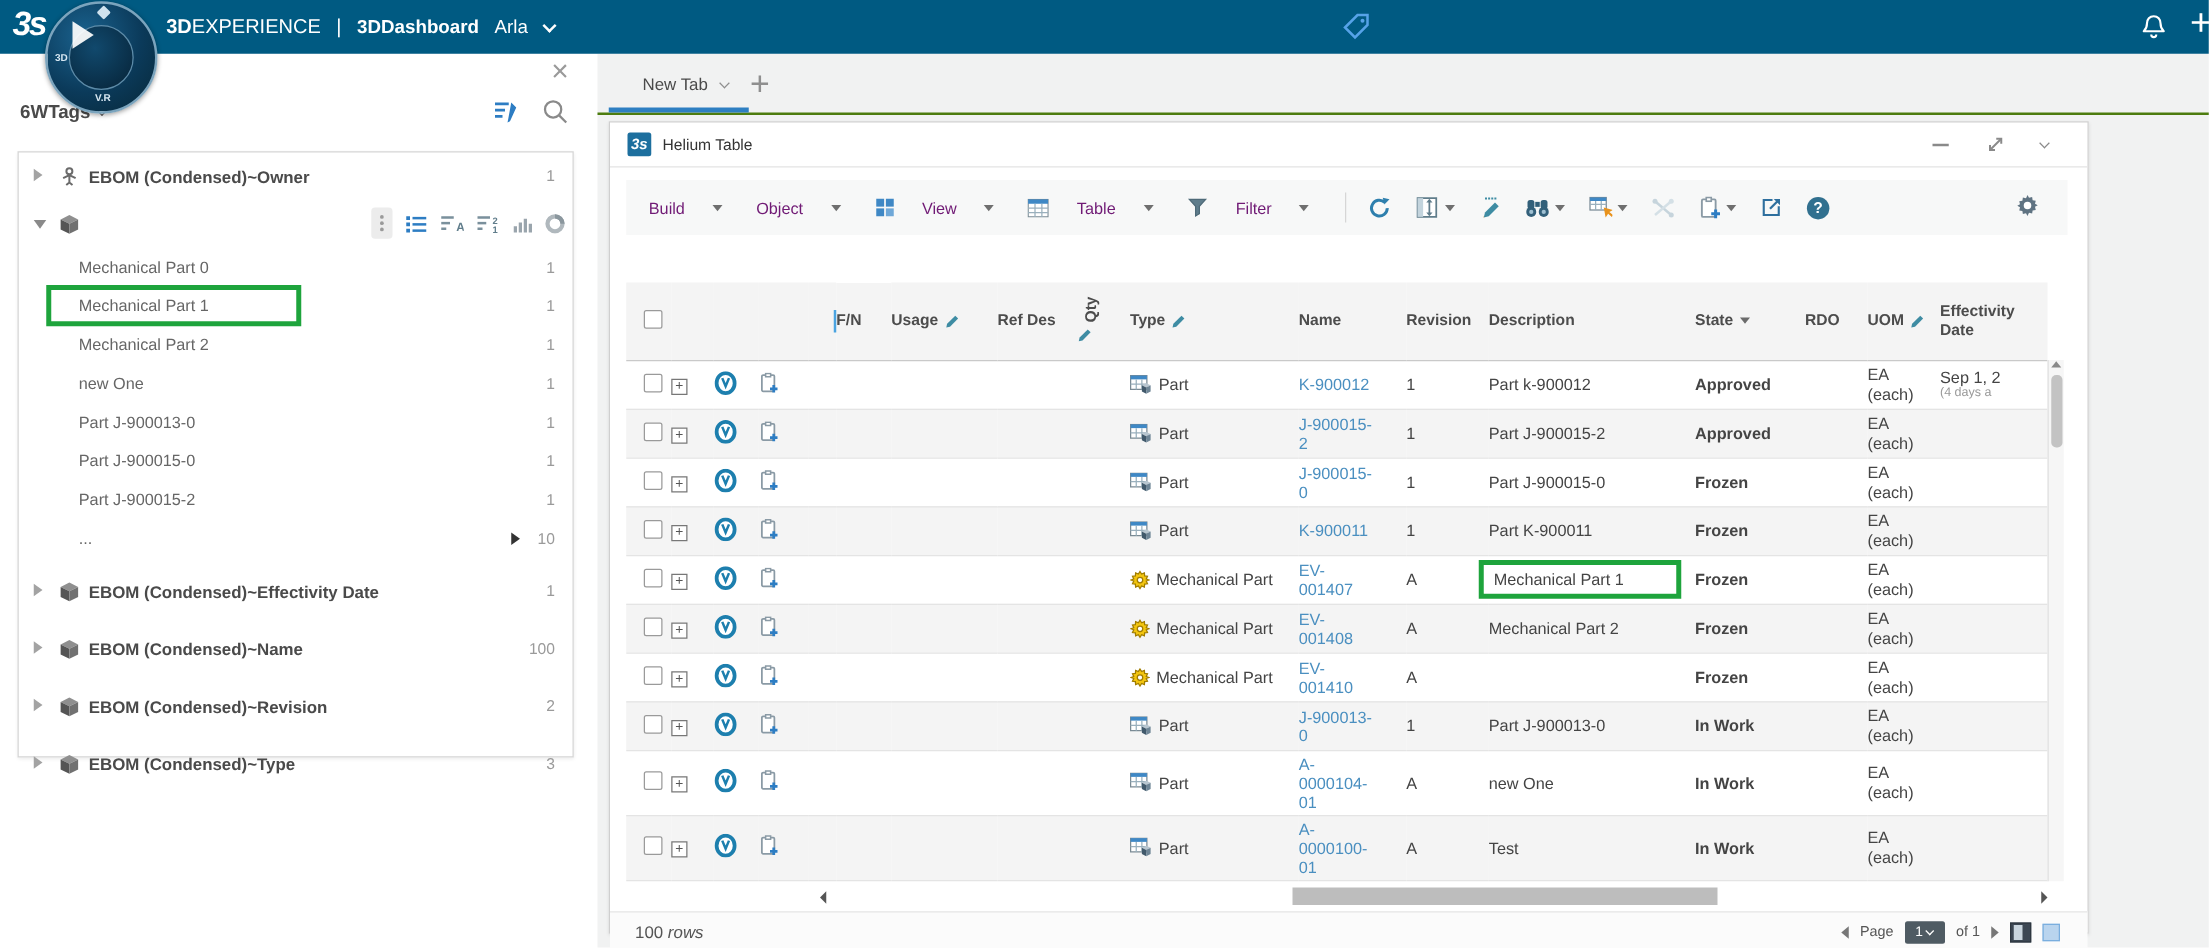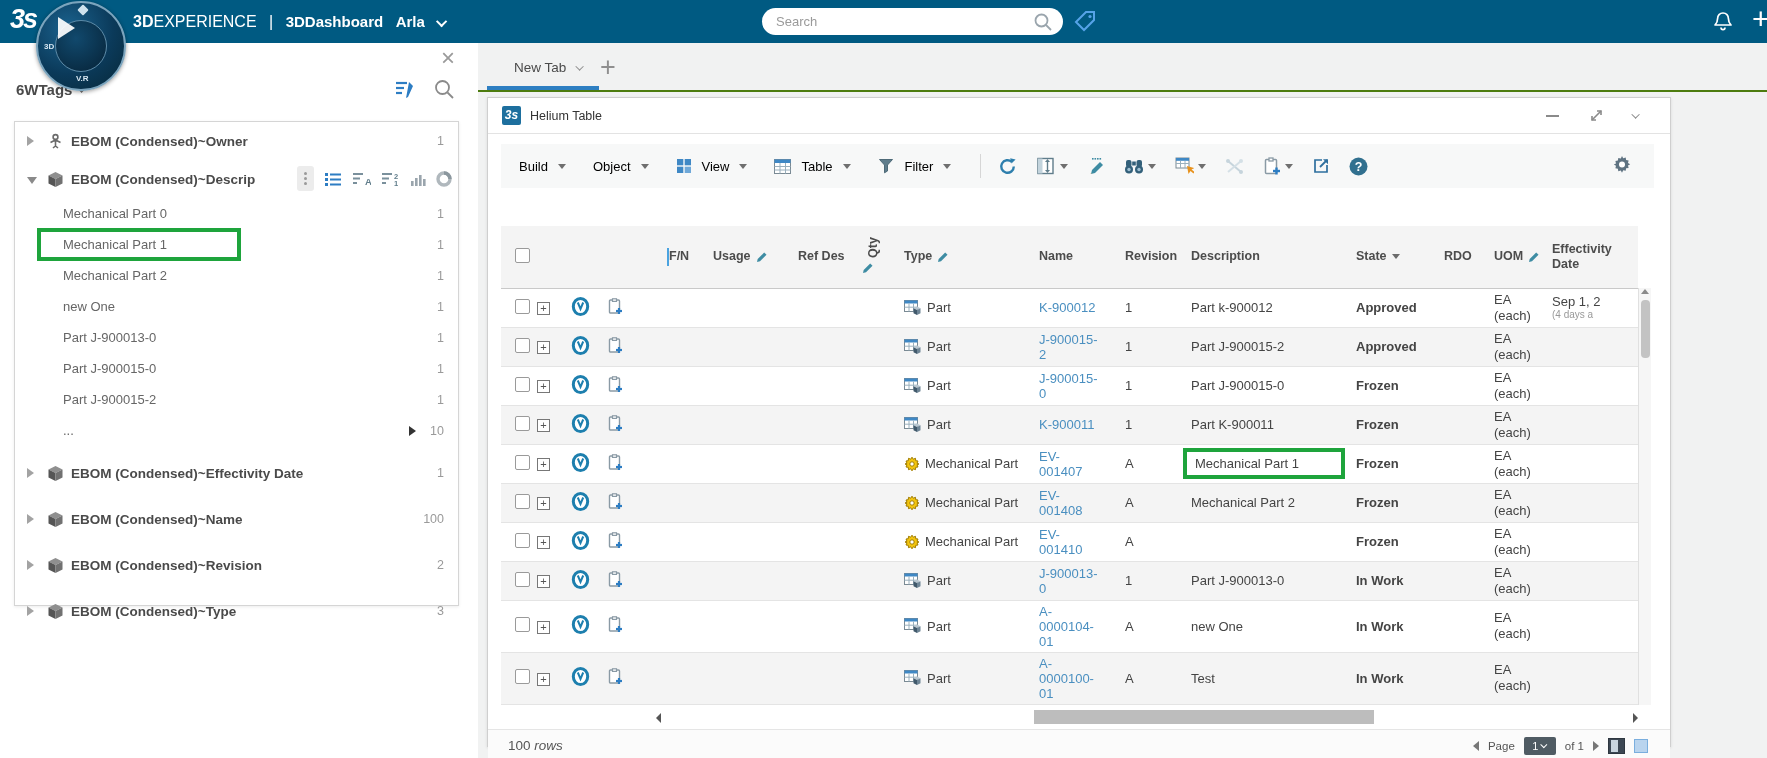--- a/index.html
+++ b/index.html
@@ -48,21 +48,21 @@
             border:1px solid #cfcfcf; box-shadow:0 1px 3px rgba(0,0,0,.10); }
   .w-header { height:36px; border-bottom:1px solid #e3e3e3; display:flex; align-items:center; padding:0 14px; }
   .w-logo { width:19px; height:19px; background:#1d6f9e; color:#fff; font-style:italic; font-weight:bold;
             font-size:12px; text-align:center; line-height:19px; border-radius:2px; }
   .w-title { margin-left:9px; font-size:12.5px; color:#333; }
   .w-controls { margin-left:auto; display:flex; align-items:center; gap:30px; padding-right:16px; color:#8a8a8a; }
   .wc-min { width:13px; height:2px; background:#8a8a8a; }
 
   .w-toolbar { margin:10px 18px 0 13px; width:1153px; height:44px; background:#f7f8f8;
                display:flex; align-items:center; padding:0 18px; gap:0; }
-  .tb-menu { display:flex; align-items:center; gap:10px; margin-right:27px; font-size:13px; color:#000000; cursor:pointer;justify-content:center; }
+  .tb-menu { display:flex; align-items:center; gap:22px; margin-right:27px; font-size:13px; color:#701a75; cursor:pointer;justify-content:center; }
   .caret-dn { width:0; height:0; border-left:4px solid transparent; border-right:4px solid transparent;
               border-top:5px solid #6f6f6f; display:inline-block; }
   .tb-sep { width:1px; height:24px; background:#d6d6d6; margin:0 16px 0 2px; }
   .tb-tool { display:flex; align-items:center; gap:4px; margin-right:19px; cursor:pointer; }
   .tb-gear { margin-left:auto; margin-right:4px; cursor:pointer; }
 
   
   .table-wrap { position:relative; margin:38px 0 0 13px; width:1150px; }
   table.grid { border-collapse:collapse; table-layout:fixed; width:1137px; }
   table.grid thead tr { height:62px; background:#f4f4f4; }
@@ -153,31 +153,22 @@
 </style>
 </head>
 <body>
 
 <div class="topbar">
   <div class="brand">3s</div>
   <div class="tb-title">
     <span class="b">3D</span><span class="lt">EXPERIENCE</span>
     <span style="margin:0 8px;">|</span>
     <span class="b" style="font-size:15px;">3DDashboard</span>
-    <span style="font-size:15px; margin-left:8px;font-weight:bold;">Arla</span>
+    <span style="font-size:15px; margin-left:8px;">Arla</span>
     <span class="chev" style="margin-left:10px;"></span>
-  </div>
-  <div class="searchbox">
-    <input type="text" placeholder="Search" style="">
-    <span class="icn">
-      <svg width="20" height="20" viewBox="0 0 20 20">
-          <circle cx="8.5" cy="8.5" r="6" fill="none" stroke="#9aa5ad" stroke-width="1.8"></circle>
-          <line x1="13" y1="13" x2="18" y2="18" stroke="#9aa5ad" stroke-width="1.8"></line>
-        </svg>
-    </span>
   </div>
   <span class="icn abs" style="left:1073px; top:9px;">
     <svg width="25" height="25" viewBox="0 0 25 25">
         <path d="M3 13 L13 3 h8 v8 L11 21 z" fill="none" stroke="#56a3e8" stroke-width="2"></path>
         <circle cx="17" cy="7.5" r="1.6" fill="#56a3e8"></circle>
       </svg>
   </span>
   <span class="icn abs" style="left:1711px; top:10px;">
     <svg width="24" height="24" viewBox="0 0 24 24">
         <path d="M12 3c-3.3 0-5.4 2.4-5.4 5.6 0 4-1.6 5.4-2.6 6.4h16c-1-1-2.6-2.4-2.6-6.4C17.4 5.4 15.3 3 12 3z" fill="none" stroke="#fff" stroke-width="1.7" stroke-linejoin="round"></path>
@@ -923,21 +914,20 @@
       <span class="grp-label">EBOM (Condensed)~Owner</span>
       <span class="grp-count">1</span>
     </div>
     <div class="grp-row">
       <span class="grp-arrow"><span class="tri-d"></span></span>
       <span class="grp-icon"><span class="icn"><svg width="17" height="17" viewBox="0 0 17 17">
             <polygon points="8.5,1 15.5,4.5 8.5,8 1.5,4.5" fill="#8f8f8f"></polygon>
             <polygon points="1.5,4.5 8.5,8 8.5,16 1.5,12.5" fill="#555"></polygon>
             <polygon points="15.5,4.5 8.5,8 8.5,16 15.5,12.5" fill="#717171"></polygon>
           </svg></span></span>
-      <span class="grp-label">EBOM (Condensed)~Descrip</span>
       <div class="grp-toolbar">
         <span class="dots-box">
           <i></i>
           <i></i>
           <i></i>
         </span>
         <span class="icn"><svg width="18" height="16" viewBox="0 0 18 16">
             <g fill="#2d7dc3">
               <rect x="1" y="2" width="3" height="3"></rect>
               <rect x="6" y="2.5" width="11" height="2"></rect>

